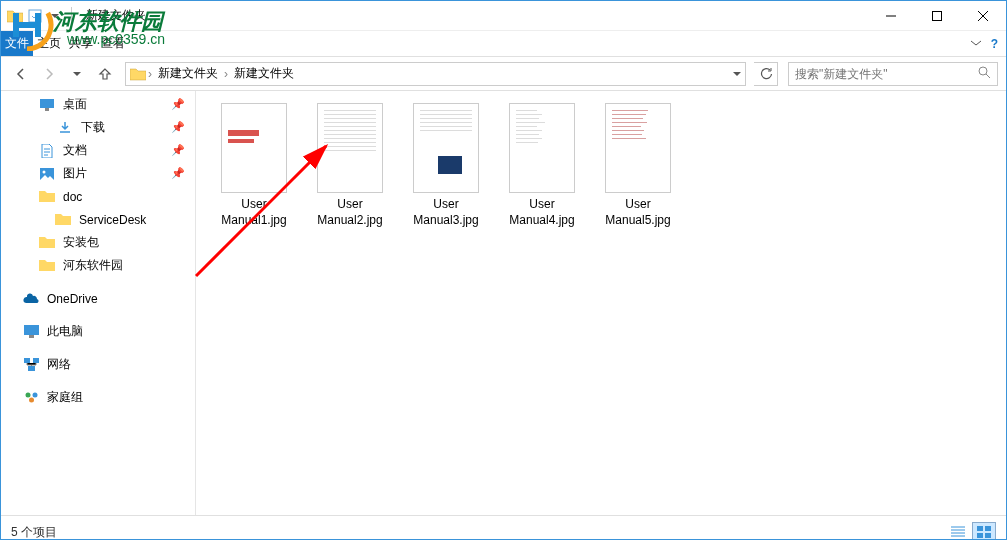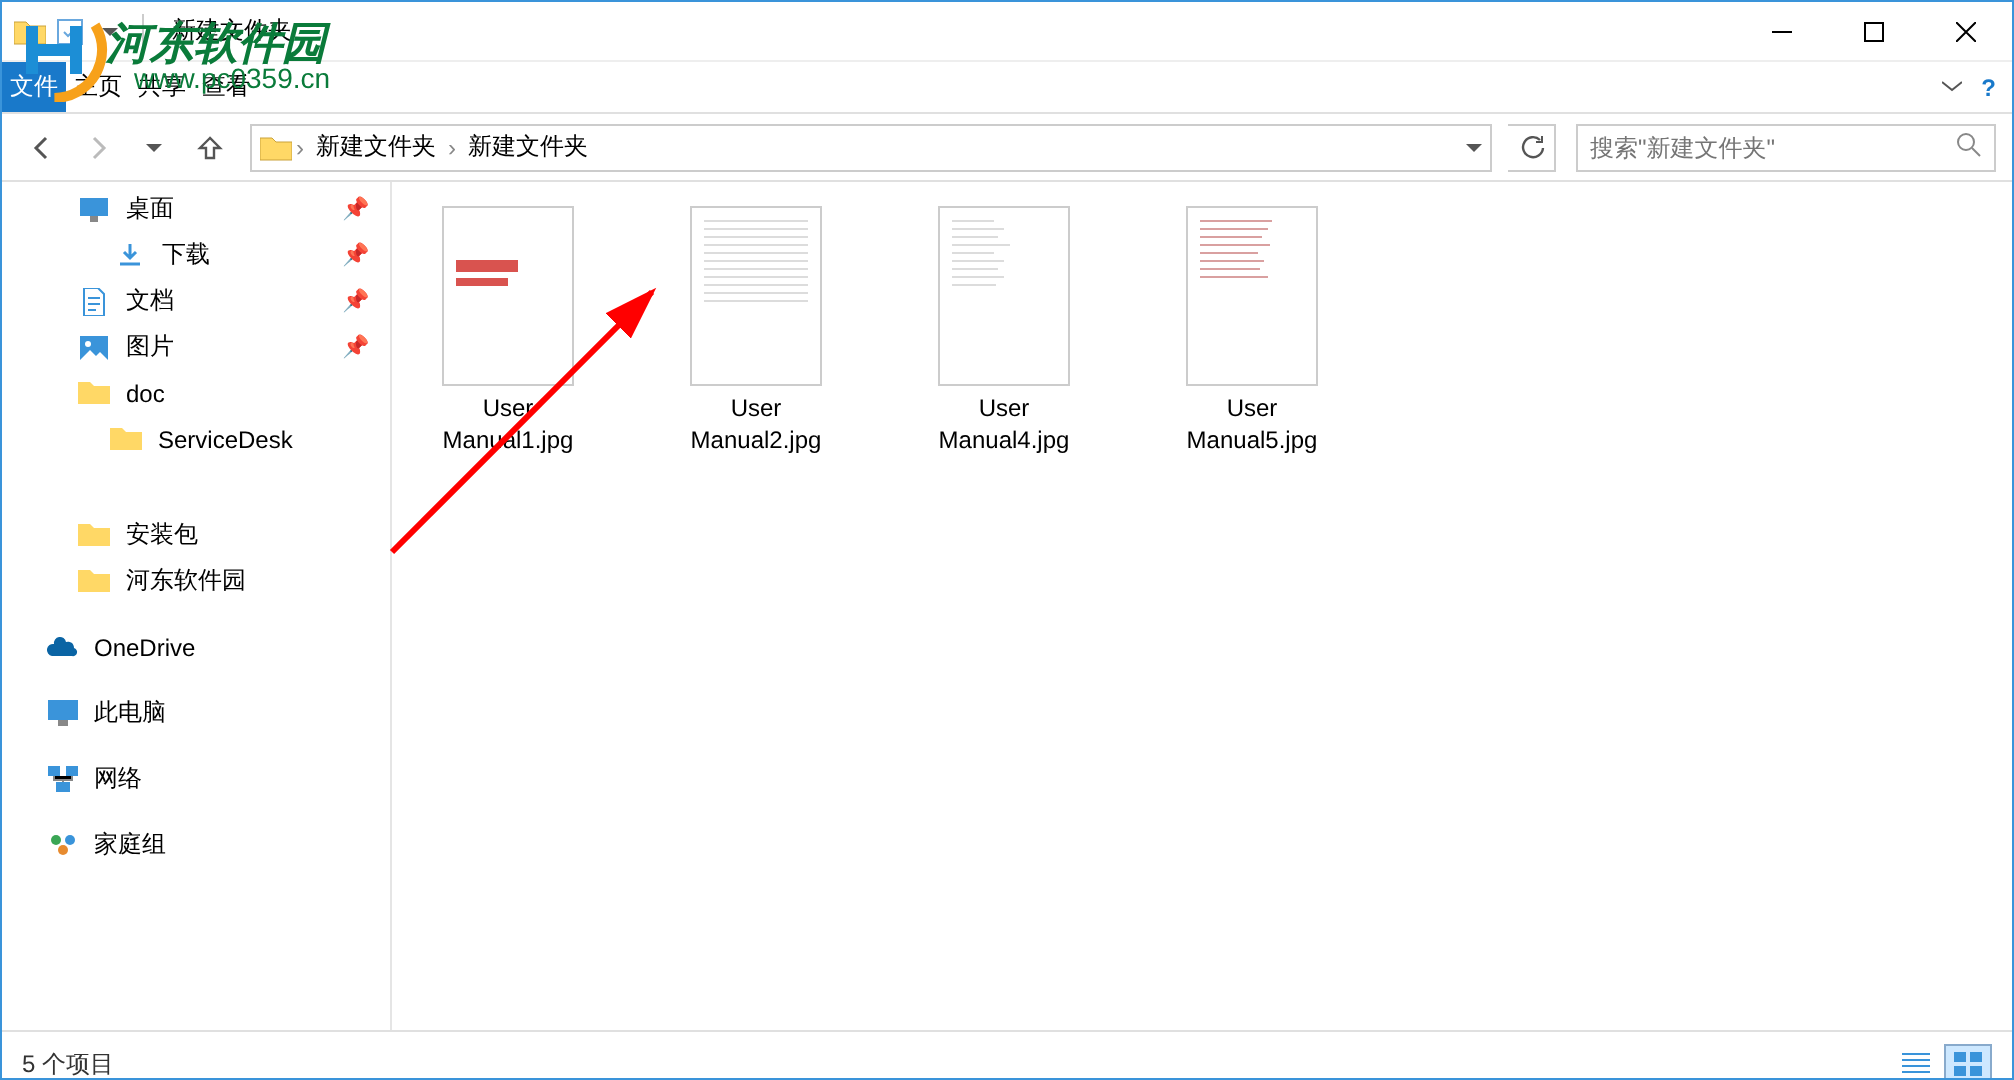--- a/index.html
+++ b/index.html
@@ -34,21 +34,21 @@
 
 .sidebar { width: 195px; border-right: 1px solid #e5e5e5; padding: 2px 0; overflow: hidden; }
 .side-item { display: flex; align-items: center; height: 23px; padding-left: 22px; gap: 8px; cursor: pointer; position: relative; }
 .side-item.active { background: #cde8ff; }
 .side-pin { position: absolute; right: 10px; color: #666; font-size: 11px; }
 .side-spacer { height: 10px; }
 .side-label { font-size: 12px; color: #000; }
 
 .ico { width: 16px; height: 16px; display: inline-flex; align-items: center; justify-content: center; }
 
-.content { flex: 1; padding: 8px 10px; display: flex; gap: 28px; align-items: flex-start; position: relative; }
+.content { flex: 1; padding: 8px 10px; display: flex; align-items: flex-start; position: relative; }
 .file-item { width: 96px; display: flex; flex-direction: column; align-items: center; gap: 4px; cursor: pointer; padding: 4px; }
 .thumb { width: 66px; height: 90px; border: 1px solid #ccc; background: #fff; position: relative; overflow: hidden; }
 .thumb-lines { position: absolute; top: 6px; left: 6px; right: 6px; bottom: 6px; }
 .tline { height: 2px; background: #d0d0d0; margin-bottom: 3px; }
 .tline.red { background: #d9534f; height: 6px; width: 60%; margin-top: 20px; }
 .tline.red2 { background: #d9534f; height: 4px; width: 50%; }
 .tline.thin { height: 1px; background: #dcdcdc; }
 .tbox { position: absolute; width: 24px; height: 18px; background: #1a3a6a; bottom: 12px; right: 10px; }
 .file-name { text-align: center; font-size: 12px; line-height: 1.3; }
 
@@ -230,21 +230,21 @@
       <span class="side-label">doc</span>
     </div>
     <div class="side-item" style="padding-left:54px;">
       <span class="ico">
           <svg width="16" height="13" viewBox="0 0 16 13">
             <path d="M0 1h6l2 2h8v9H0z" fill="#ffd866"></path>
           </svg>
         </span>
       <span class="side-label">ServiceDesk</span>
     </div>
-    <div class="side-item" style="padding-left:38px;margin-top:25px;">
+    <div class="side-item" style="padding-left:38px;">
       <span class="ico">
           <svg width="16" height="13" viewBox="0 0 16 13">
             <path d="M0 1h6l2 2h8v9H0z" fill="#ffd866"></path>
           </svg>
         </span>
       <span class="side-label">安装包</span>
     </div>
     <div class="side-item" style="padding-left:38px;">
       <span class="ico">
           <svg width="16" height="13" viewBox="0 0 16 13">
@@ -317,20 +317,34 @@
             <div class="tline thin"></div>
             <div class="tline thin"></div>
             <div class="tline thin"></div>
             <div class="tline thin"></div>
             <div class="tline thin"></div>
             <div class="tline thin"></div>
             <div class="tline thin"></div>
           </div>
       </div>
       <div class="file-name">User Manual2.jpg</div>
+    </div>
+    <div class="file-item">
+      <div class="thumb">
+        <div class="thumb-lines">
+            <div class="tline thin"></div>
+            <div class="tline thin"></div>
+            <div class="tline thin"></div>
+            <div class="tline thin"></div>
+            <div class="tline thin"></div>
+            <div class="tline thin"></div>
+            <div class="tbox"></div>
+          </div>
+      </div>
+      <div class="file-name">User Manual3.jpg</div>
     </div>
     <div class="file-item">
       <div class="thumb">
         <div class="thumb-lines">
             <div class="tline thin" style="width:40%"></div>
             <div class="tline thin" style="width:50%"></div>
             <div class="tline thin" style="width:45%"></div>
             <div class="tline thin" style="width:55%"></div>
             <div class="tline thin" style="width:40%"></div>
             <div class="tline thin" style="width:50%"></div>

